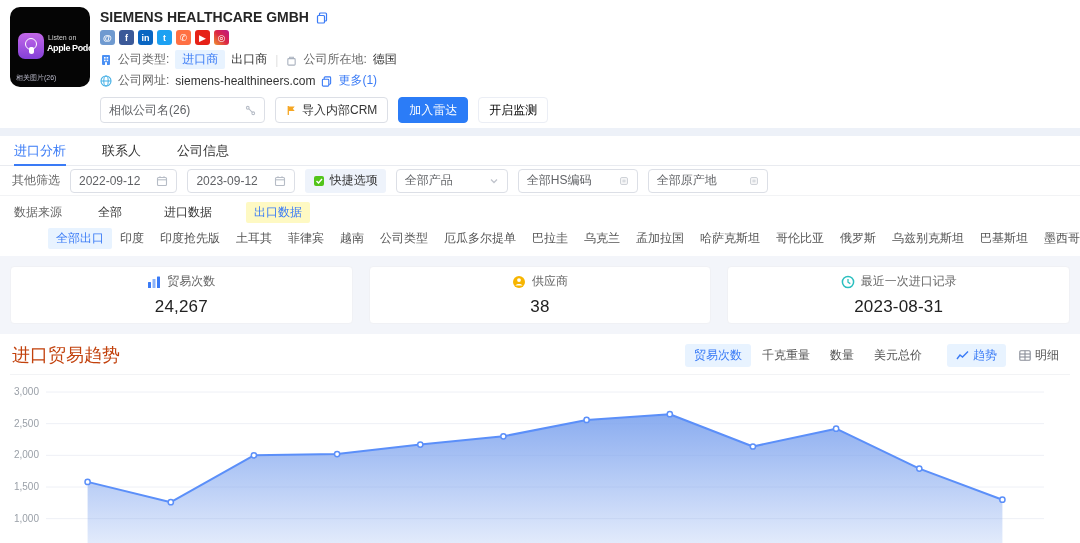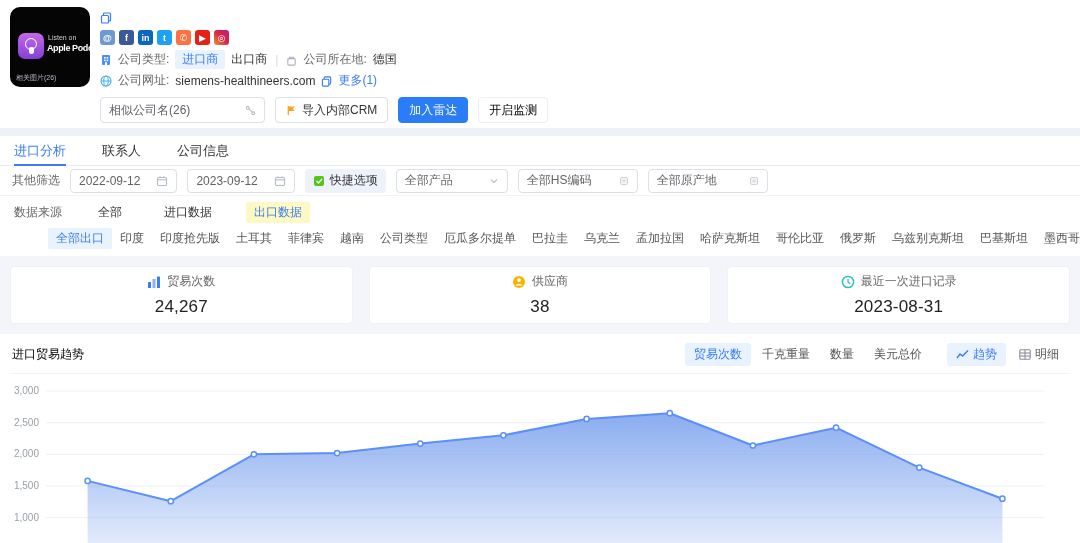--- a/index.html
+++ b/index.html
@@ -67,21 +67,21 @@
   .region.selected { background: #e8f3ff; color: #3a7bf6; }
 
   .stats { background: #f3f5fa; padding: 10px; display: flex; gap: 16px; }
   .card { flex: 1; background: #fff; border-radius: 4px; border: 1px solid #f0f1f5;
           display: flex; flex-direction: column; align-items: center; justify-content: center; gap: 7px; height: 58px; }
   .card-label { display: flex; gap: 6px; align-items: center; color: #666; }
   .card-value { font-size: 17px; color: #222; font-weight: 500; letter-spacing: .2px; }
 
   .chart-section { padding: 5px 10px 0; }
   .chart-head { display: flex; justify-content: space-between; align-items: center; padding: 4px 2px 7px; border-bottom: 1px solid #f2f3f5; }
-  .chart-title { font-size: 12px; color: #000000; }
+  .chart-title { font-size: 18px; color: #c2410c; }
   .chart-controls { display: flex; gap: 4px; align-items: center; }
   .ctl { padding: 3px 9px; border-radius: 3px; color: #555; display: inline-flex; gap: 4px; align-items: center; cursor: pointer; }
   .ctl.selected { background: #e8f3ff; color: #3a7bf6; }
   .ctl-gap { width: 8px; }
   #trend-svg { display: block; width: 1060px; height: 230px; margin-top: 3px; }
   .tick { font-size: 10px; fill: #9aa0a8; }
   svg { vertical-align: middle; }
 </style>
 </head>
 <body>
@@ -89,20 +89,21 @@
 <div class="header">
   <div class="logo">
     <span class="pod-badge"></span>
     <span class="logo-l1">Listen on</span>
     <span class="logo-l2">Apple Podcasts</span>
     <span class="logo-cap">相关图片(26)</span>
   </div>
 
   <div class="hinfo">
     <div class="name-row">
+      <span>SIEMENS HEALTHCARE GMBH</span>
       <span>
         <svg width="12" height="12" viewBox="0 0 12 12">
             <rect x="3.5" y="1" width="7" height="8" rx="1" fill="none" stroke="#3a7bf6" stroke-width="1.2"></rect>
             <rect x="1.5" y="3.5" width="7" height="7.5" rx="1" fill="#fff" stroke="#3a7bf6" stroke-width="1.2"></rect>
           </svg>
       </span>
     </div>
 
     <div class="social-row">
 

